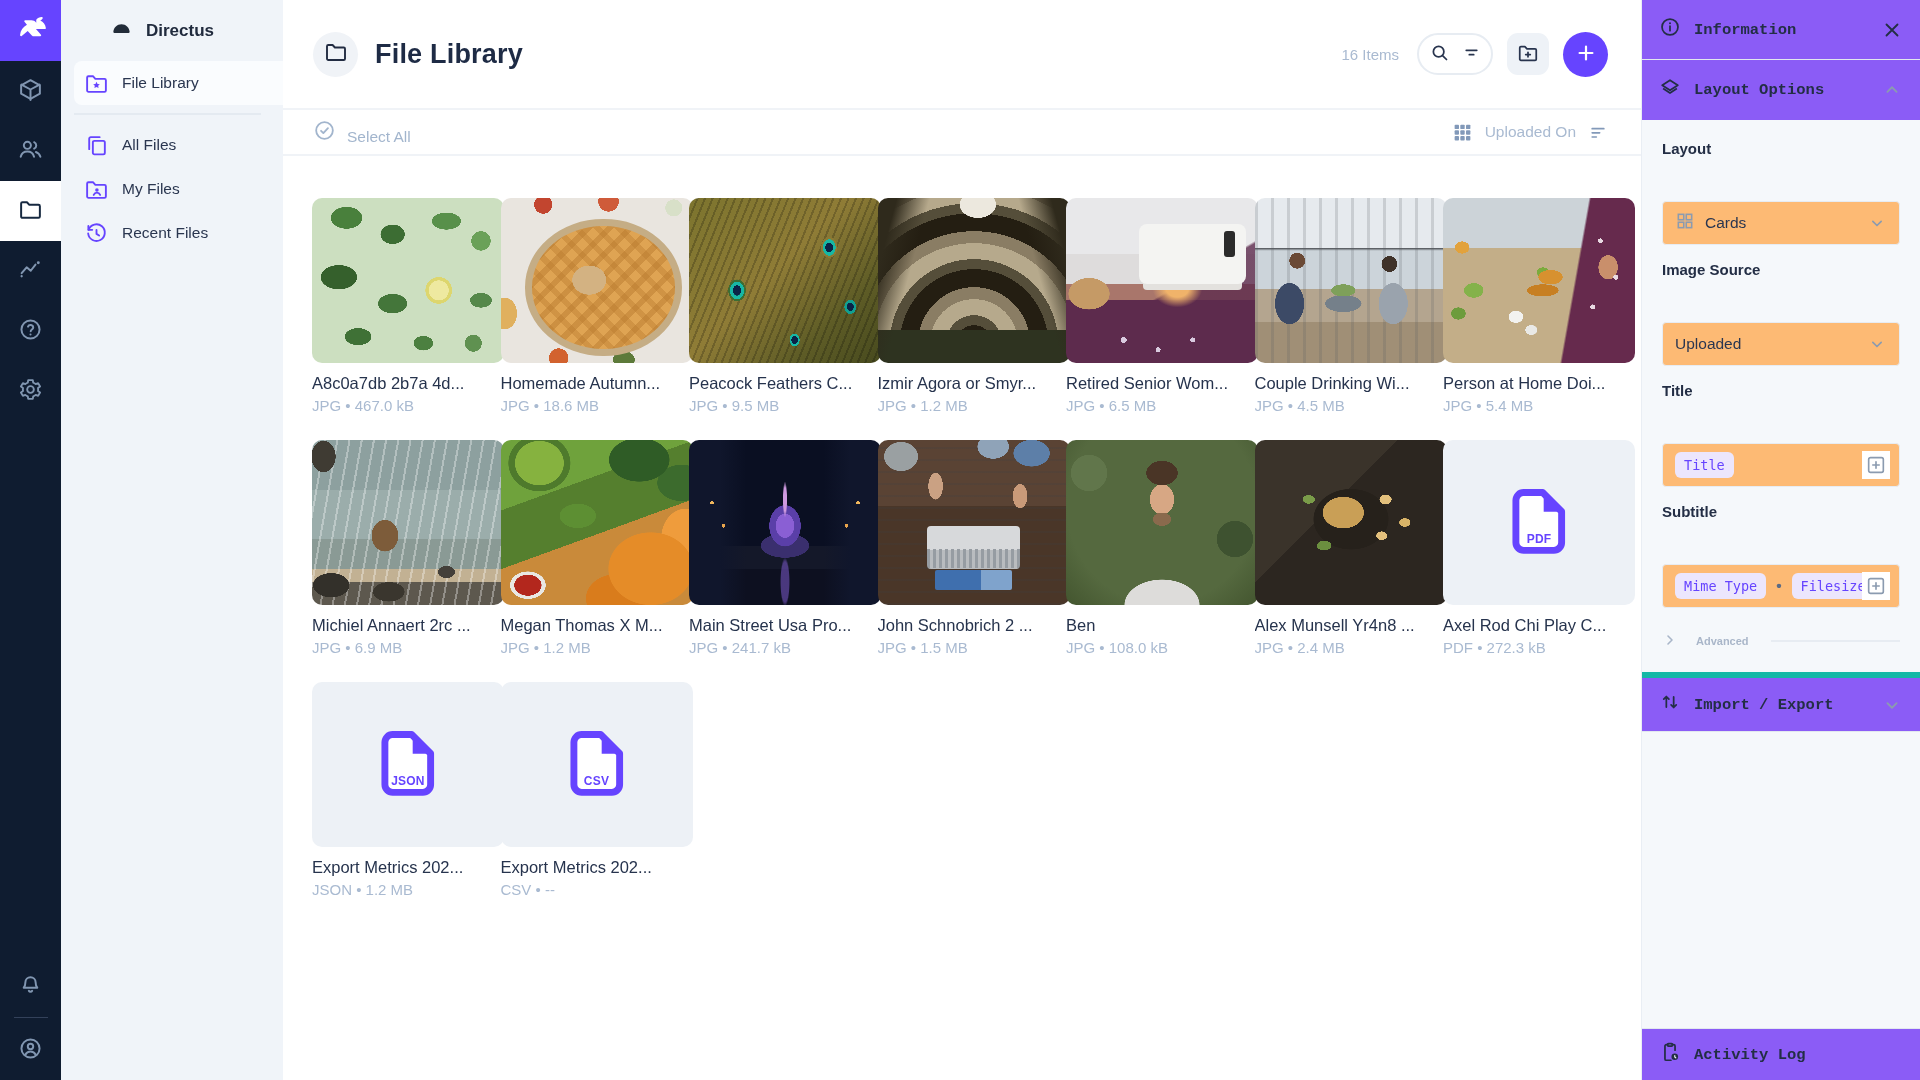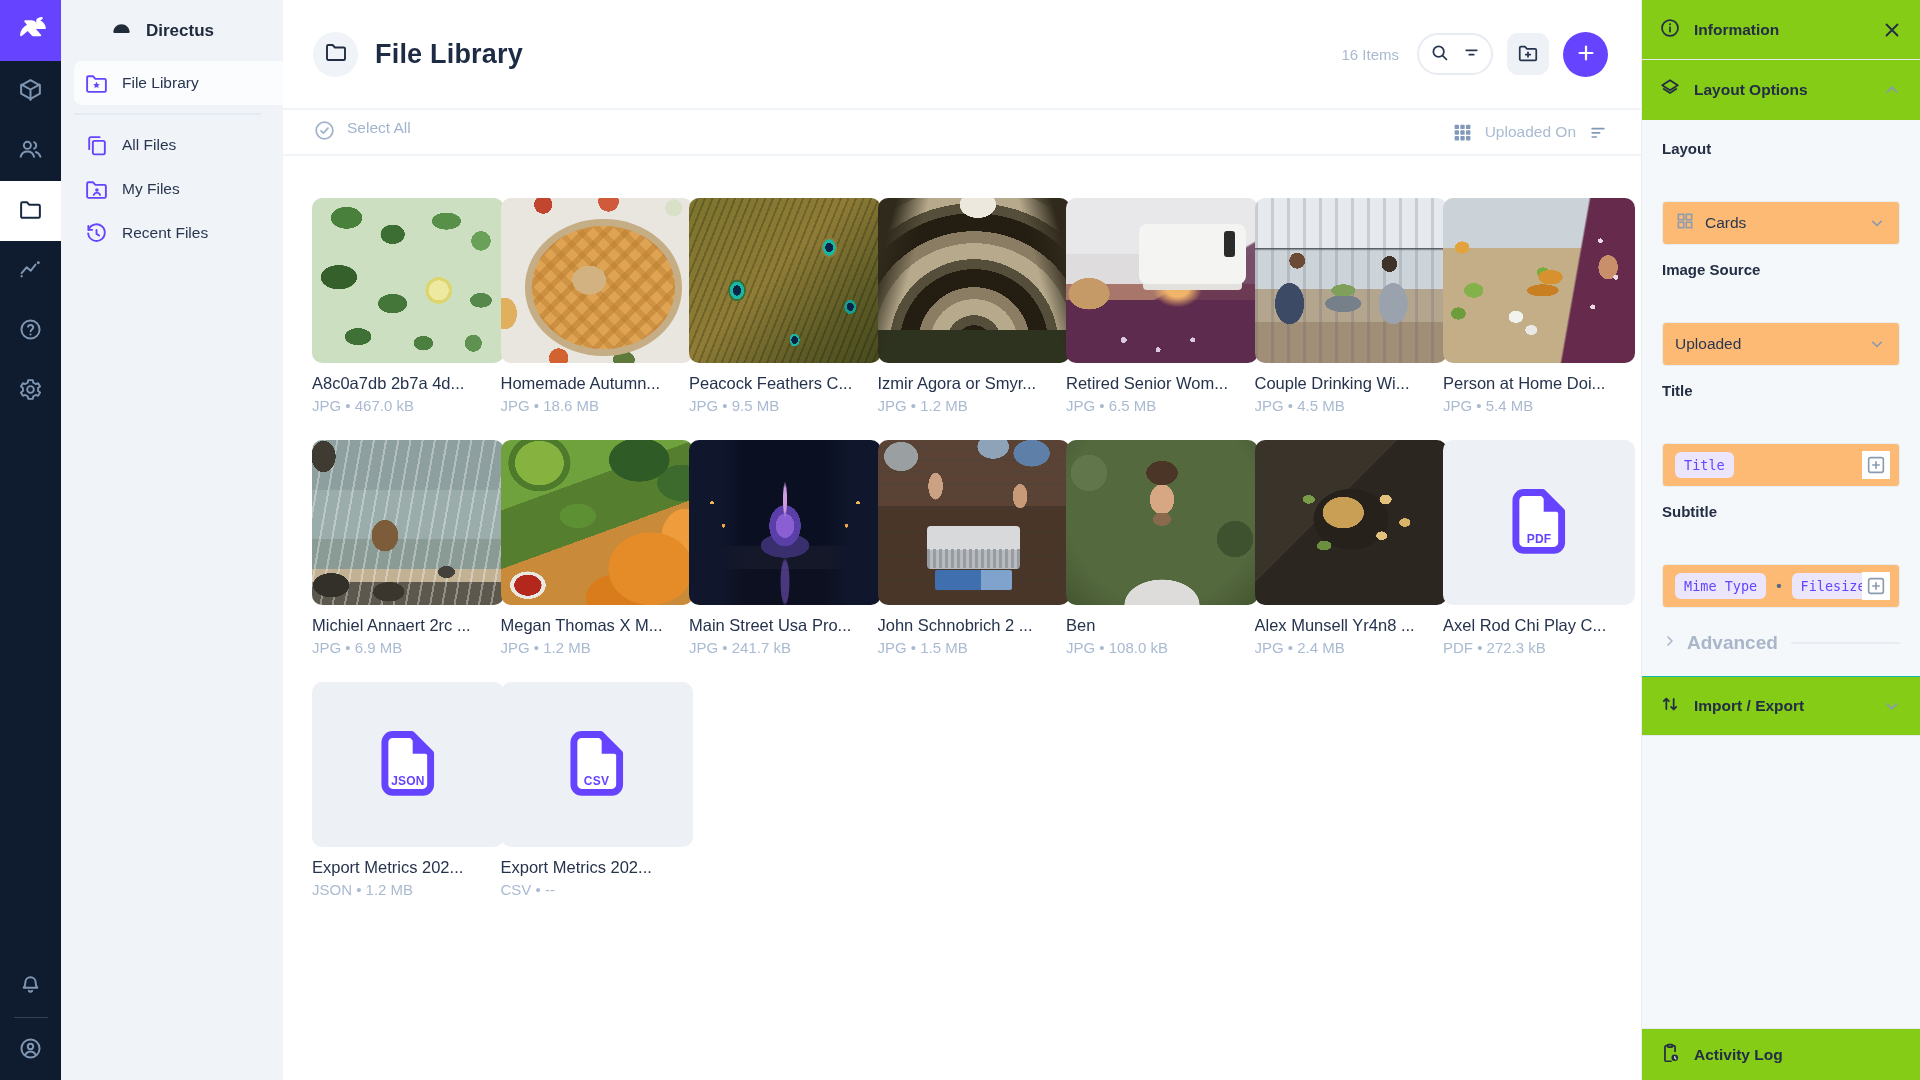--- a/index.html
+++ b/index.html
@@ -44,21 +44,21 @@
   .search-pill svg { width:21px; height:21px; }
   .icon-btn { width:42px; height:42px; border:none; border-radius:11px; background:#eef2f7; color:#28344e;
     display:flex; align-items:center; justify-content:center; cursor:pointer; }
   .icon-btn svg { width:22px; height:22px; }
   .add-btn { width:45px; height:45px; border:none; border-radius:50%; background:#6644ff; color:#fff;
     display:flex; align-items:center; justify-content:center; cursor:pointer; }
   .add-btn svg { width:22px; height:22px; }
 
   .toolbar { height:46px; display:flex; align-items:center; justify-content:space-between;
     padding:0 33px 0 30px; border-bottom:2px solid #f0f3f7; }
-  .select-all { display:flex; align-items:flex-start; gap:11px; color:#a2b5cd; font-size:15.5px; font-weight:500; cursor:pointer; }
+  .select-all { display:flex; align-items:flex-end; gap:11px; color:#a2b5cd; font-size:15.5px; font-weight:500; cursor:pointer; }
   .select-all svg { width:23px; height:23px; }
   .toolbar-right { display:flex; align-items:center; gap:12px; }
   .grid-toggle { color:#8299b9; display:flex; cursor:pointer; }
   .sort-label { color:#a9bad1; font-size:15.5px; font-weight:500; cursor:pointer; }
   .sort-dir { color:#8299b9; display:flex; cursor:pointer; }
 
   .cards { display:grid; grid-template-columns:repeat(7,165px); column-gap:23.5px; row-gap:26px;
     padding:42px 0 0 29px; }
   .card { width:165px; cursor:pointer; }
   .thumb { width:192px; height:165px; border-radius:10px; position:relative; overflow:hidden; background:#edf1f6; }
@@ -209,44 +209,44 @@
     radial-gradient(9px 7px at 78% 50%, #d9b468 0 60%, #0000 61%),
     radial-gradient(9px 7px at 66% 58%, #e3c07c 0 60%, #0000 61%),
     radial-gradient(12px 8px at 36% 64%, #6b8f3f 0 60%, #0000 61%),
     radial-gradient(10px 7px at 28% 36%, #7a9c49 0 60%, #0000 61%),
     radial-gradient(62px 50px at 50% 48%, #26211b 0 60%, #0000 61%),
     linear-gradient(135deg, #3a332a 0 40%, #2c2620 40%); }
 
   
   .panel { width:279px; background:#f5f8fb; flex:none; display:flex; flex-direction:column; border-left:1px solid #e9eef4; }
   .panel-row { height:60px; flex:none; display:flex; align-items:center; gap:13px; padding:0 17px;
-    background:#84cc16; color:#232e45; font-size:15.5px; font-weight:600; cursor:pointer; }
+    background:#8b5cf6; color:#232e45; font-size:15.5px; font-weight:600; cursor:pointer;font-family:Liberation Mono, monospace; }
   .panel-row svg { width:22px; height:22px; flex:none; }
   .row-right { margin-left:auto; display:flex; color:#232e45; }
   .row-right.muted { color:#8b9bb0; }
   .info-row { border-bottom:1px solid #e2e8ef; }
   .panel-content { padding:16px 20px 0; }
   .field-label { font-size:15px; font-weight:700; color:#232e45; margin:16px 0 8px; }
   .field-label:first-child { margin-top:4px; }
   .select, .input-chips { height:44px; background:#fdba74; border:1.5px solid #e7ecf2; border-radius:4px;
     display:flex; align-items:center; gap:10px; padding:0 12px; color:#2a3650; font-size:15.5px; font-weight:500; cursor:pointer;margin-top:44px; }
   .select svg { width:20px; height:20px; color:#8b9bb0; }
   .select .chev { margin-left:auto; display:flex; }
   .input-chips { position:relative; padding-right:40px; overflow:hidden; }
   .chip { background:#ece6fd; color:#6644ff; font-family:"DejaVu Sans Mono",monospace; font-size:13.5px;
     padding:5px 9px; border-radius:6px; white-space:nowrap; flex:none; }
   .dot-sep { color:#5b6b85; font-weight:700; flex:none; }
   .plusbox { position:absolute; right:9px; top:50%; transform:translateY(-50%); width:28px; height:28px;
     background:#fff; color:#8b9bb0; display:flex; align-items:center; justify-content:center; }
   .plusbox svg { width:22px; height:22px; }
-  .advanced { display:flex; align-items:center; gap:9px; margin:24px 0 22px; color:#a9b6c9;
-    font-weight:700; font-size:19px; cursor:pointer; }
+  .advanced { display:flex; align-items:center; gap:18px; margin:24px 0 22px; color:#a9b6c9;
+    font-weight:700; font-size:11px; cursor:pointer; }
   .advanced svg { width:16px; height:16px; }
   .advanced::after { content:""; flex:1; height:2px; background:#e7ecf2; margin-left:4px; }
-  .import-row { border-top:1px solid #14b8a6; border-bottom:1px solid #e2e8ef; }
+  .import-row { border-top:6px solid #14b8a6; border-bottom:1px solid #e2e8ef; }
   .panel-fill { flex:1; }
   .activity-row { height:52px; border-top:1px solid #e2e8ef; }
 </style>
 </head>
 <body>
 
 <div class="app">
 
   <aside class="modulebar">
     <div class="logo">

